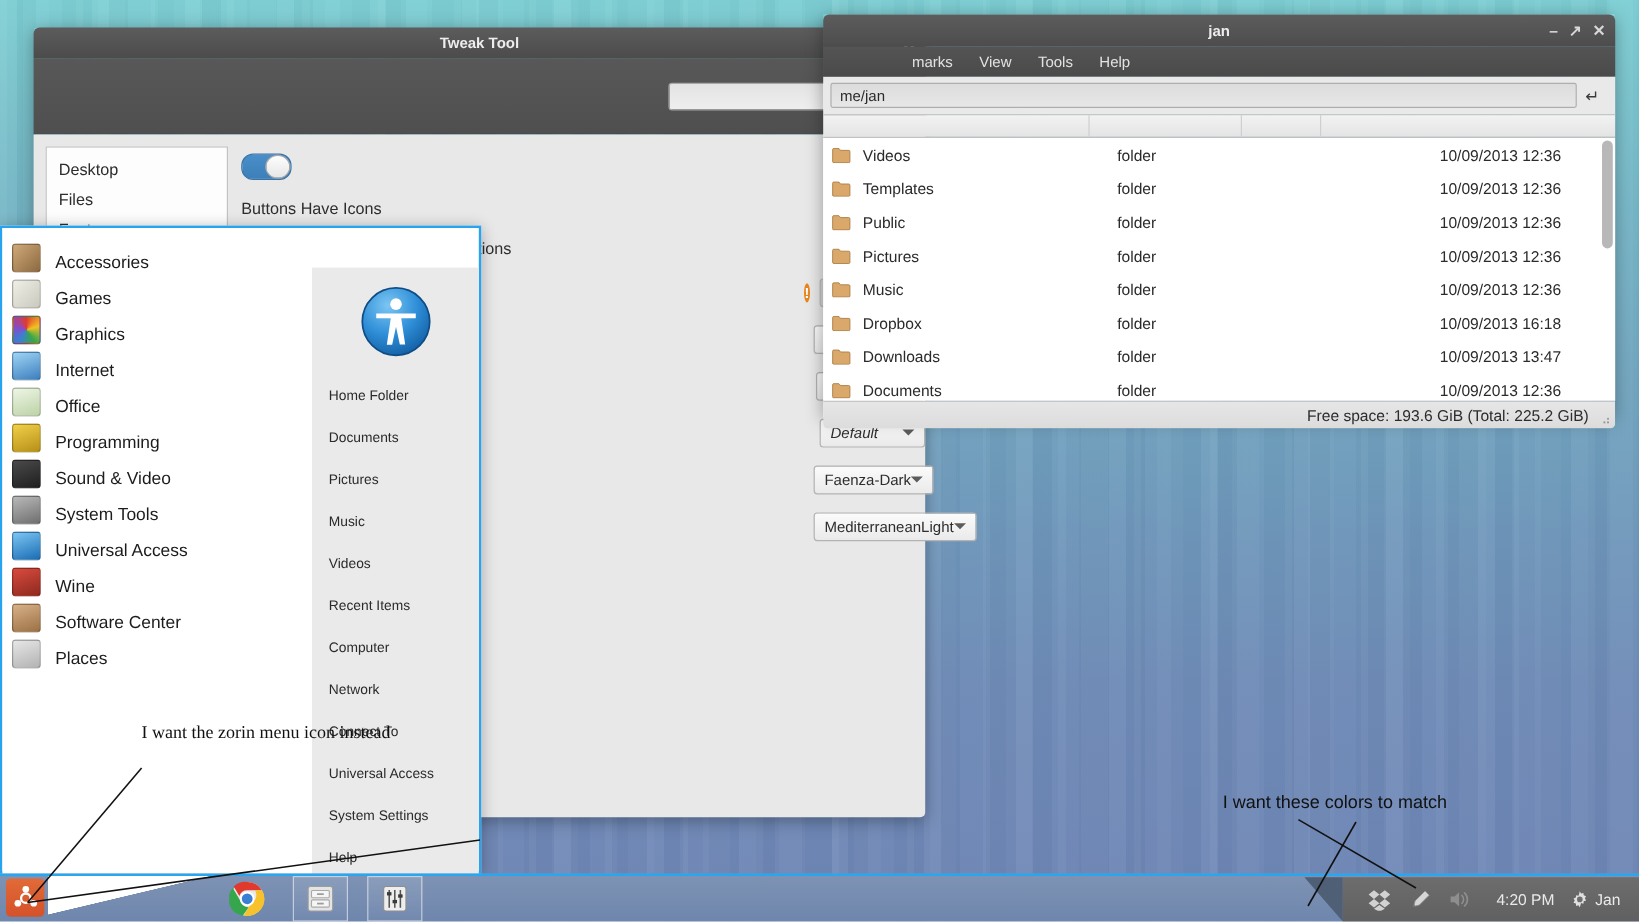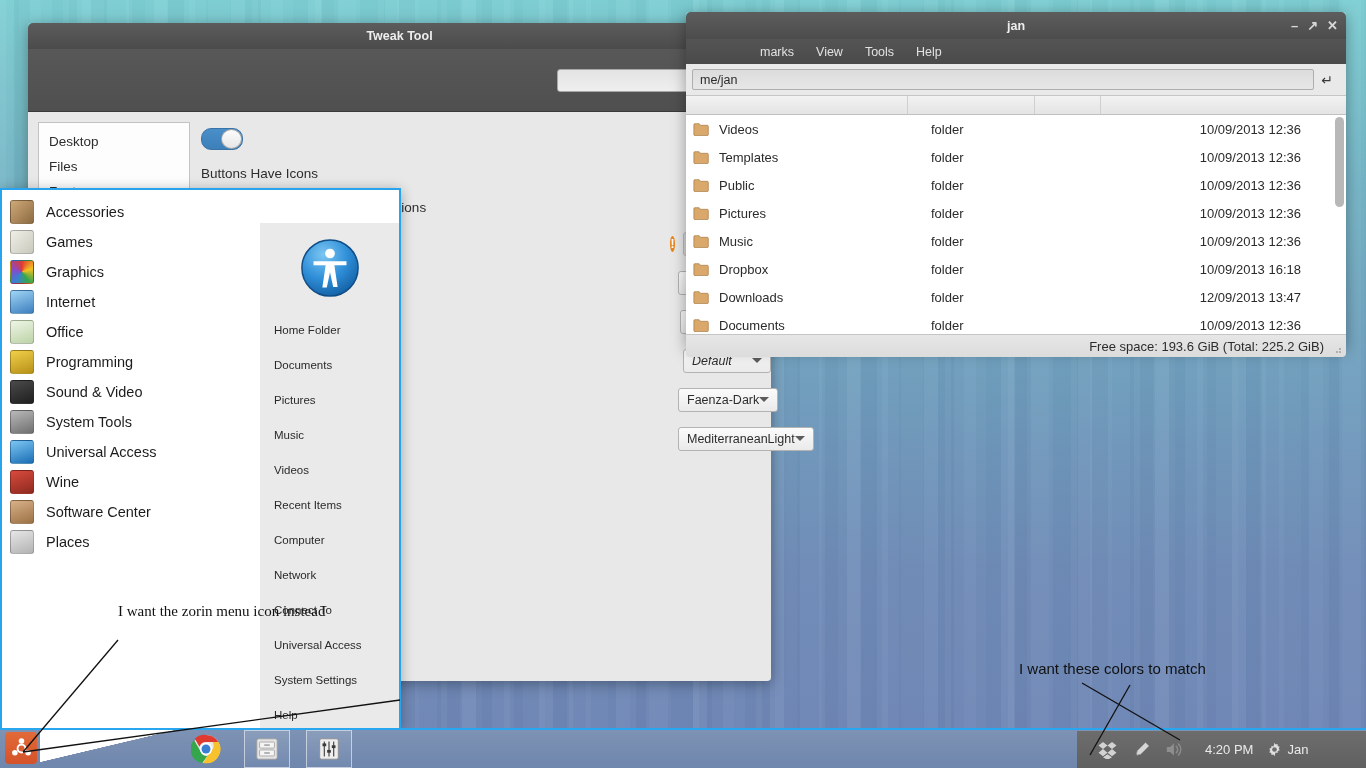--- a/index.html
+++ b/index.html
@@ -140,21 +140,21 @@
   .grip{position:absolute;right:4px;bottom:3px;width:10px;height:10px;}
 
   
   #appmenu{
     position:absolute;left:0;top:188px;width:401px;height:540px;
     background:#fff;border:2px solid #28a3ee;box-sizing:border-box;
     box-shadow:0 2px 12px rgba(0,0,0,.3);display:flex;flex-direction:column;
   }
   .am-top{flex:1;display:flex;}
   .am-cats{width:258px;background:#fff;padding-top:7px;}
-  .am-cat{display:flex;align-items:center;height:30px;padding-left:8px;}
+  .am-cat{display:flex;align-items:flex-end;height:30px;padding-left:8px;}
   .am-cat .ci{width:22px;height:22px;margin-right:12px;flex:0 0 22px;border-radius:3px;}
   .am-cat span{font-size:14.5px;color:#1c1c1c;}
   .am-places{width:139px;background:#eaeaea;padding-top:8px;position:relative;margin-top:33px;}
   .am-logo{display:flex;justify-content:center;padding:6px 0 14px 0;}
   .am-place{font-size:11.5px;color:#2a2a2a;padding:0 0 0 14px;height:35px;line-height:35px;}
   .am-bottom{height:38px;border-top:1px solid #c9c9c9;background:#efefef;display:flex;align-items:center;padding:0 7px;gap:6px;}
   .am-search{flex:1;height:21px;background:#f7f7f7;border:1px solid #b0b0b0;border-radius:2px;}
   .am-btn{width:60px;height:22px;background:linear-gradient(180deg,#fafafa,#e9e9e9);
           border:1px solid #9f9f9f;display:flex;align-items:center;justify-content:center;}
 
@@ -166,21 +166,21 @@
     position:absolute;left:5px;top:4px;width:32px;height:32px;border-radius:4px;
     background:linear-gradient(180deg,#e26a38,#d4522a);display:flex;align-items:center;justify-content:center;
   }
   .tb-wedge{position:absolute;left:40px;top:2px;width:160px;height:38px;
     background:linear-gradient(to bottom right, #ffffff 0%,#ffffff 42%, rgba(255,255,255,0) 42.5%);}
   .tb-tasks{position:absolute;left:138px;top:2px;display:flex;gap:16px;align-items:center;height:38px;}
   .tb-task{width:44px;height:36px;border:1px solid rgba(255,255,255,.55);
     background:linear-gradient(180deg,rgba(255,255,255,.10),rgba(255,255,255,.02));
     display:flex;align-items:center;justify-content:center;position:relative;}
   .tb-tray{
-    position:absolute;right:0;top:3px;height:37px;width:289px;
+    position:absolute;right:0;top:3px;height:37px;width:247px;
     background:linear-gradient(180deg,#6d6d6d,#606060);
     display:flex;align-items:center;gap:14px;padding-left:20px;box-sizing:border-box;
   }
   .tb-tri{position:absolute;right:247px;top:3px;width:0;height:0;
           border-top:37px solid #4e5f76;border-left:32px solid transparent;}
   .tb-clock{font-size:13px;color:#eaeaea;margin-left:6px;}
   .tb-user{font-size:13px;color:#eaeaea;display:flex;align-items:center;gap:5px;}
 
   
   .anno{position:absolute;font-size:15px;color:#111;line-height:20px;}
@@ -373,21 +373,21 @@
           <span class="nm">Dropbox</span>
           <span class="tp">folder</span>
           <span class="dt">10/09/2013 16:18</span>
         </div>
         <div class="fm-row">
           <span class="fi"><svg viewBox="0 0 20 17">
               <path d="M1 3.2a1.2 1.2 0 0 1 1.2-1.2h5l1.6 1.9h8a1.2 1.2 0 0 1 1.2 1.2v9.7a1.2 1.2 0 0 1-1.2 1.2H2.2A1.2 1.2 0 0 1 1 14.8z" fill="#d9a86a" stroke="#a5773e" stroke-width=".8"></path>
             </svg></span>
           <span class="nm">Downloads</span>
           <span class="tp">folder</span>
-          <span class="dt">12/09/2013 13:47</span>
+          <span class="dt">10/09/2013 13:47</span>
         </div>
         <div class="fm-row">
           <span class="fi"><svg viewBox="0 0 20 17">
               <path d="M1 3.2a1.2 1.2 0 0 1 1.2-1.2h5l1.6 1.9h8a1.2 1.2 0 0 1 1.2 1.2v9.7a1.2 1.2 0 0 1-1.2 1.2H2.2A1.2 1.2 0 0 1 1 14.8z" fill="#d9a86a" stroke="#a5773e" stroke-width=".8"></path>
             </svg></span>
           <span class="nm">Documents</span>
           <span class="tp">folder</span>
           <span class="dt">10/09/2013 12:36</span>
         </div>
       </div>

